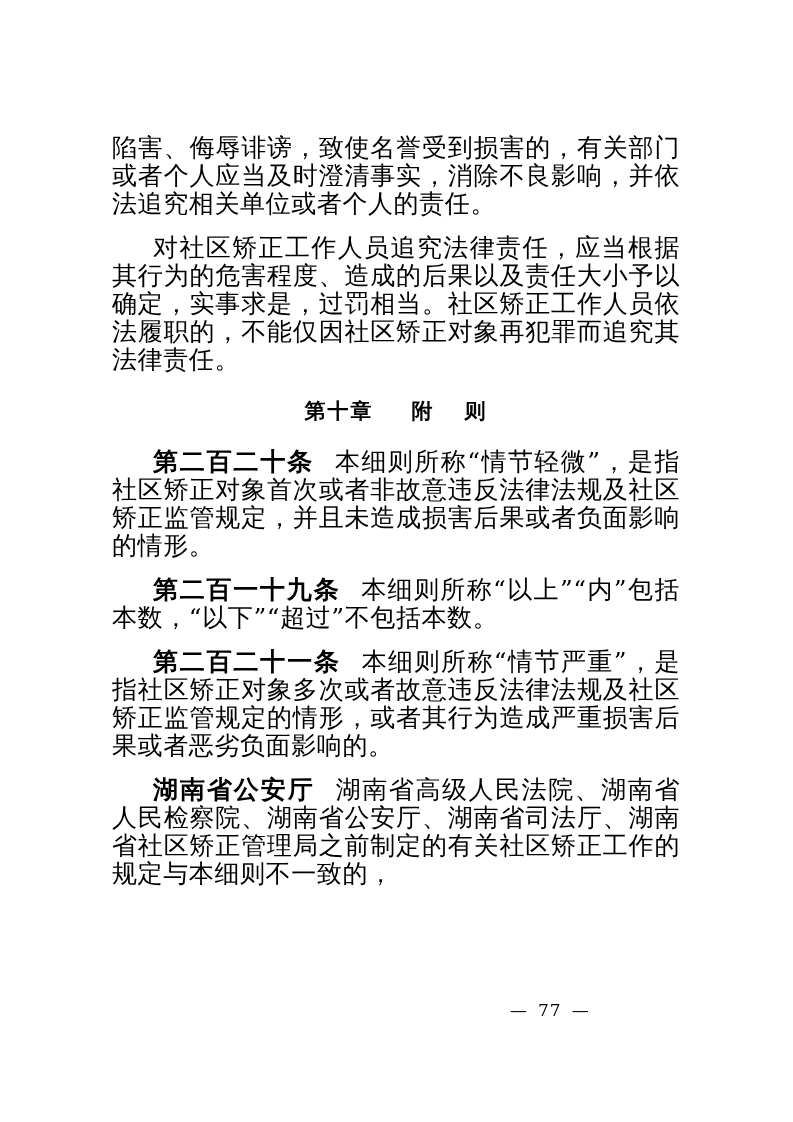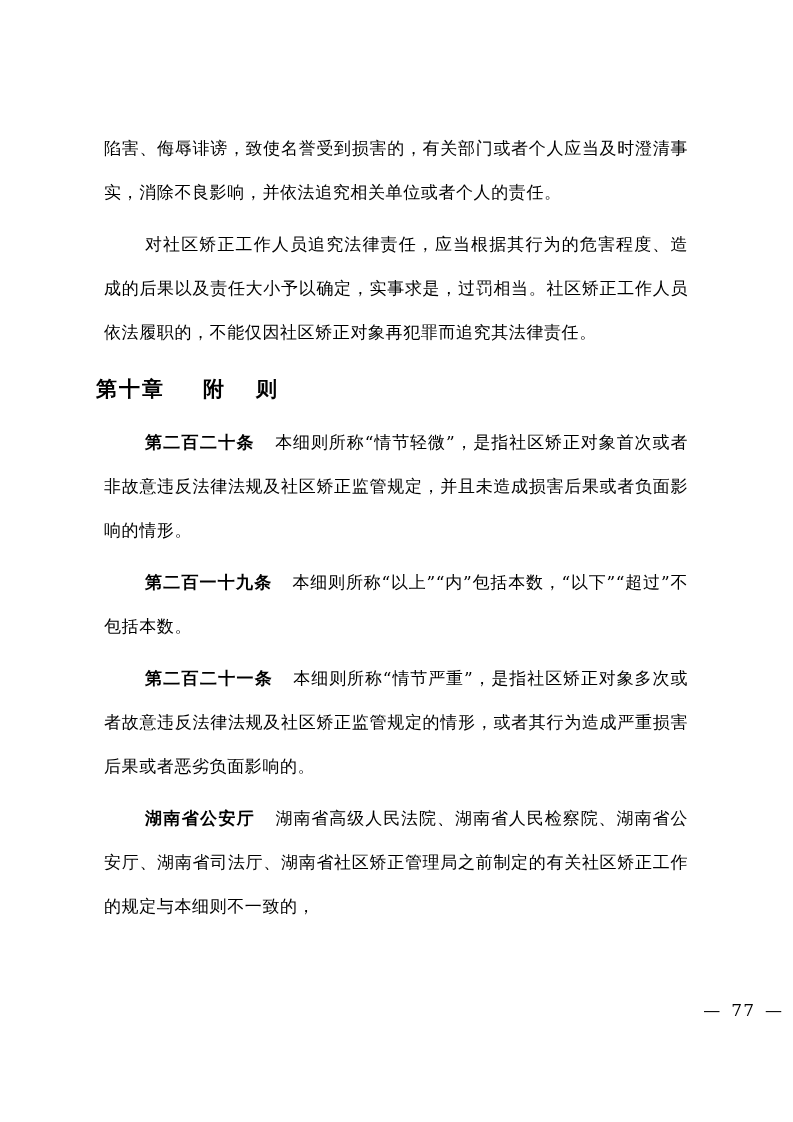--- a/index.html
+++ b/index.html
@@ -27,37 +27,38 @@
 
   .content {
     position: absolute;
     left: 96px;
     top: 118px;
     width: 600px;
   }
 
   
   .para {
-    font-size: 17px;
-    line-height: 44px;
+    font-size: 25px;
+    line-height: 28px;
     text-align: justify;
     text-justify: inter-character;
     letter-spacing: 0.6px;
-    margin: 8px;
+    margin: 16px;
     text-indent: 0;
   }
 
   .para.indent {
     text-indent: 41px;
   }
 
   .chapter-heading {
     font-size: 21px;
     line-height: 42px;
     font-weight: bold;
+    text-align: center;
     letter-spacing: 2px;
     margin: 14px 0 10px 0;
   }
 
   .chapter-heading .gap {
     display: inline-block;
     width: 38px;
   }
   .chapter-heading .gap-small {
     display: inline-block;
@@ -72,21 +73,21 @@
   .art-gap {
     display: inline-block;
     width: 20px;
   }
 
   .page-number {
     position: absolute;
     left: 0;
     top: 1000px;
     width: 793px;
-    text-align: right;
+    text-align: left;
     font-size: 17px;
     letter-spacing: 1px;
     font-family: "DejaVu Serif", "Liberation Serif", serif;
   }
   .page-number .pn-inner {
     display: inline-block;
     margin-left: 500px;
   }
   .pn-dash {
     display: inline-block;

